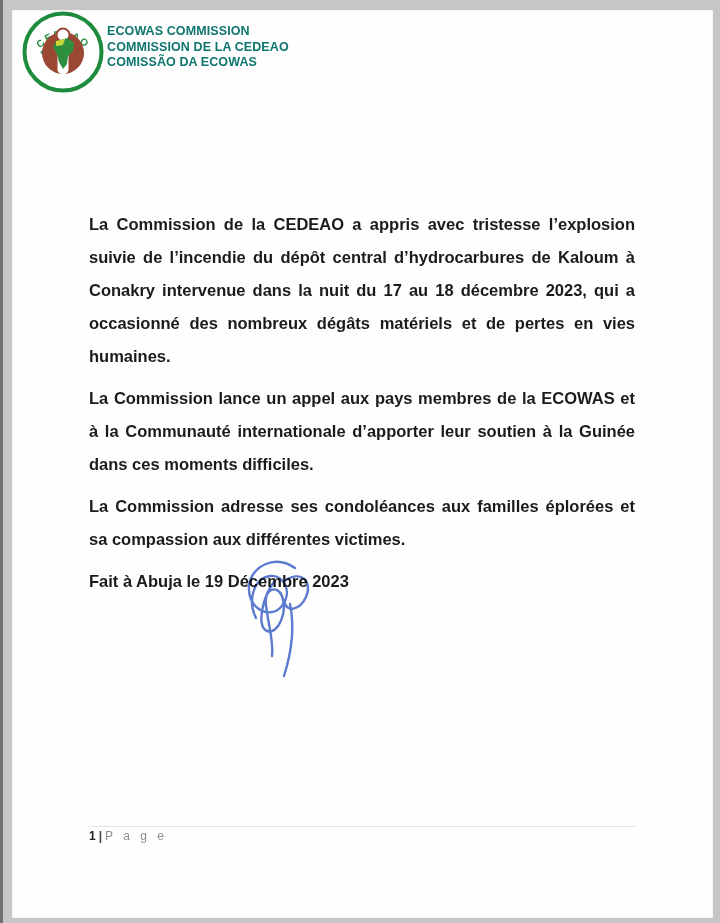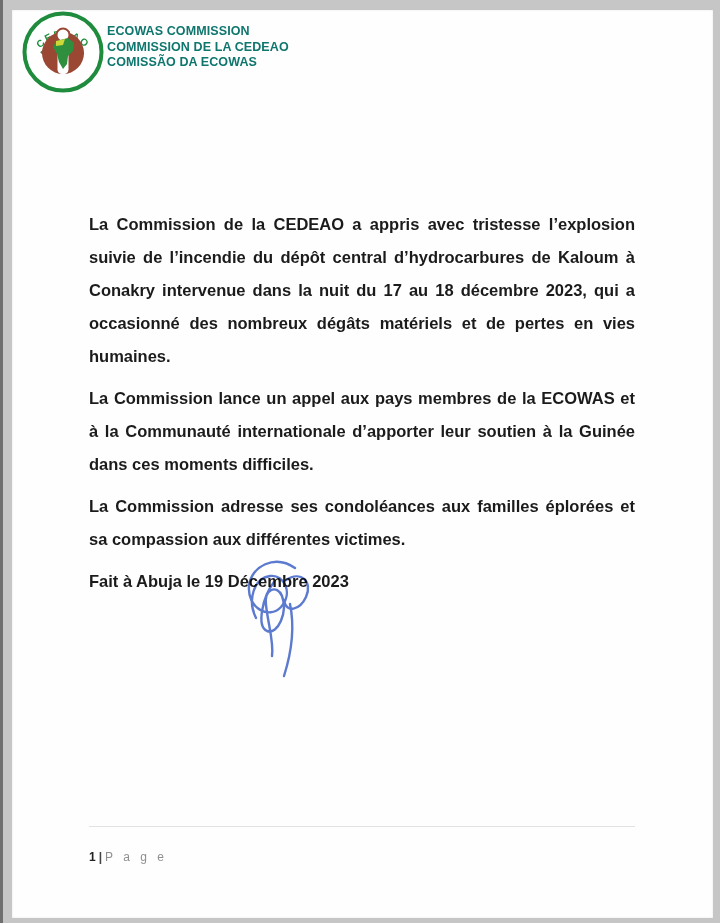--- a/index.html
+++ b/index.html
@@ -70,21 +70,21 @@
     left: 221px; top: 542px;
     width: 95px; height: 135px;
     pointer-events: none;
   }
   .signature svg { mix-blend-mode: multiply; }
   .page-footer {
     position: absolute;
     left: 77px; top: 816px;
     width: 546px;
     border-top: 1px solid #e2e2e2;
-    padding-top: 23px;
+    padding-top: 2px;
     font-size: 12px;
   }
   .page-num { font-weight: 700; color: #222; }
   .footer-sep { color: #444; font-weight: 700; padding: 0 3px; }
   .footer-label { color: #8f8f8f; letter-spacing: 3.5px; font-weight: 400; }
 </style>
 </head>
 <body>
 
 <div class="photo-frame">

